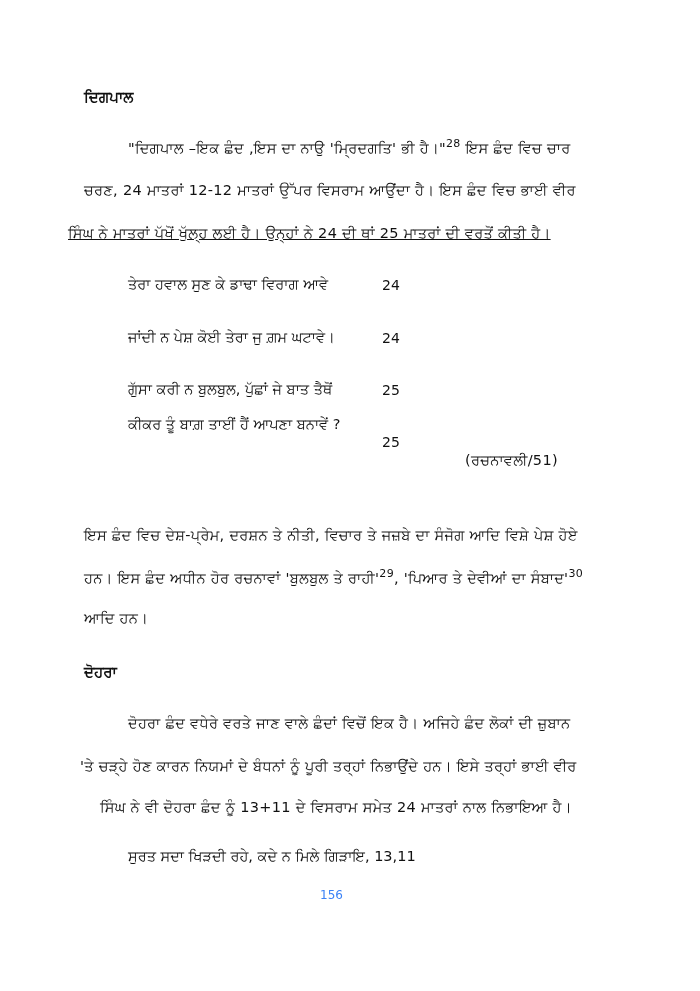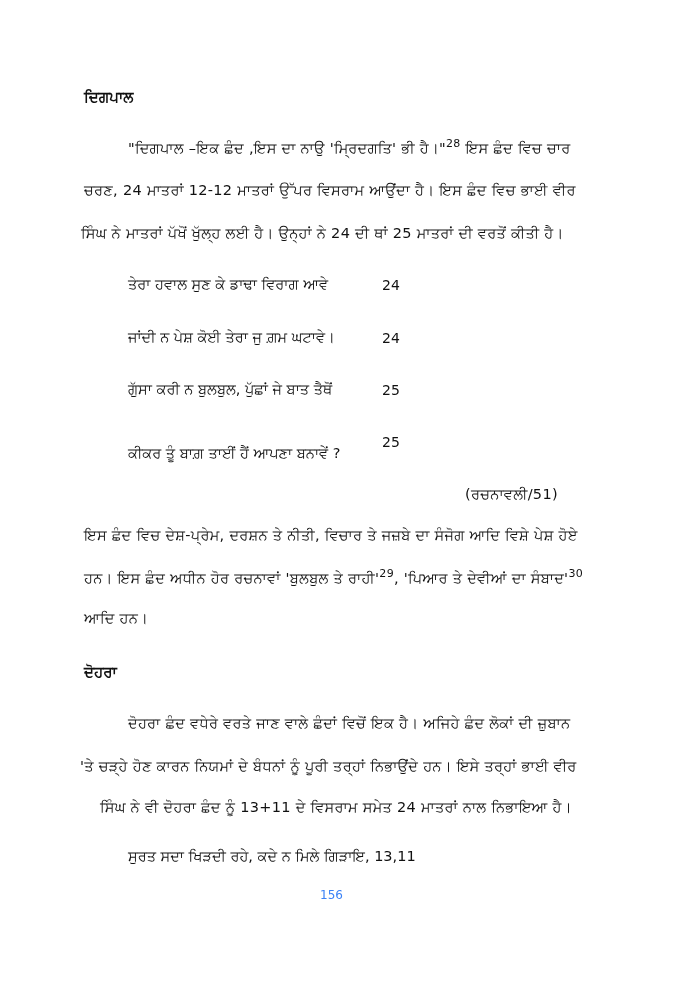--- a/index.html
+++ b/index.html
@@ -18,35 +18,35 @@
   </style>
 </head>
 <body>
 
 <div>
 
   <div class="abs heading" style="left:84px; top:88px;">ਦਿਗਪਾਲ</div>
 
   <div class="abs para" style="left:128px; top:140px;"><span>"ਦਿਗਪਾਲ –ਇਕ ਛੰਦ ,ਇਸ ਦਾ ਨਾਉ 'ਮ੍ਰਿਦਗਤਿ' ਭੀ ਹੈ।"</span><sup>28</sup><span> ਇਸ ਛੰਦ ਵਿਚ ਚਾਰ</span></div>
   <div class="abs para" style="left:84px; top:182px;">ਚਰਣ, 24 ਮਾਤਰਾਂ 12-12 ਮਾਤਰਾਂ ਉੱਪਰ ਵਿਸਰਾਮ ਆਉਂਦਾ ਹੈ। ਇਸ ਛੰਦ ਵਿਚ ਭਾਈ ਵੀਰ</div>
-  <div class="abs para" style="left:81px; top:225px;">ਸਿੰਘ ਨੇ ਮਾਤਰਾਂ ਪੱਖੋਂ ਖੁੱਲ੍ਹ ਲਈ ਹੈ। ਉਨ੍ਹਾਂ ਨੇ 24 ਦੀ ਥਾਂ 25 ਮਾਤਰਾਂ ਦੀ ਵਰਤੋਂ ਕੀਤੀ ਹੈ।</div>
+  <div class="abs para" style="left:68px; top:225px;text-decoration:underline;">ਸਿੰਘ ਨੇ ਮਾਤਰਾਂ ਪੱਖੋਂ ਖੁੱਲ੍ਹ ਲਈ ਹੈ। ਉਨ੍ਹਾਂ ਨੇ 24 ਦੀ ਥਾਂ 25 ਮਾਤਰਾਂ ਦੀ ਵਰਤੋਂ ਕੀਤੀ ਹੈ।</div>
 
   <div class="abs verse" style="left:128px; top:276px;">ਤੇਰਾ ਹਵਾਲ ਸੁਣ ਕੇ ਡਾਢਾ ਵਿਰਾਗ ਆਵੇ</div>
   <div class="abs num" style="left:382px; top:277px;">24</div>
 
   <div class="abs verse" style="left:128px; top:329px;">ਜਾਂਦੀ ਨ ਪੇਸ਼ ਕੋਈ ਤੇਰਾ ਜੁ ਗ਼ਮ ਘਟਾਵੇ।</div>
   <div class="abs num" style="left:382px; top:330px;">24</div>
 
   <div class="abs verse" style="left:128px; top:381px;">ਗੁੱਸਾ ਕਰੀ ਨ ਬੁਲਬੁਲ, ਪੁੱਛਾਂ ਜੇ ਬਾਤ ਤੈਥੋਂ</div>
   <div class="abs num" style="left:382px; top:382px;">25</div>
 
-  <div class="abs verse" style="left:128px; top:445px;text-align:right;">ਕੀਕਰ ਤੂੰ ਬਾਗ਼ ਤਾਈਂ ਹੈਂ ਆਪਣਾ ਬਨਾਵੇਂ ?</div>
+  <div class="abs verse" style="left:128px; top:416px;text-align:right;">ਕੀਕਰ ਤੂੰ ਬਾਗ਼ ਤਾਈਂ ਹੈਂ ਆਪਣਾ ਬਨਾਵੇਂ ?</div>
   <div class="abs num" style="left:382px; top:434px;">25</div>
 
-  <div class="abs para" style="left:465px; top:486px;">(ਰਚਨਾਵਲੀ/51)</div>
+  <div class="abs para" style="left:465px; top:452px;">(ਰਚਨਾਵਲੀ/51)</div>
 
   <div class="abs para" style="left:84px; top:527px;">ਇਸ ਛੰਦ ਵਿਚ ਦੇਸ਼-ਪ੍ਰੇਮ, ਦਰਸ਼ਨ ਤੇ ਨੀਤੀ, ਵਿਚਾਰ ਤੇ ਜਜ਼ਬੇ ਦਾ ਸੰਜੋਗ ਆਦਿ ਵਿਸ਼ੇ ਪੇਸ਼ ਹੋਏ</div>
   <div class="abs para" style="left:84px; top:570px;"><span>ਹਨ। ਇਸ ਛੰਦ ਅਧੀਨ ਹੋਰ ਰਚਨਾਵਾਂ 'ਬੁਲਬੁਲ ਤੇ ਰਾਹੀ'</span><sup>29</sup><span>, 'ਪਿਆਰ ਤੇ ਦੇਵੀਆਂ ਦਾ ਸੰਬਾਦ'</span><sup>30</sup></div>
   <div class="abs para" style="left:84px; top:610px;">ਆਦਿ ਹਨ।</div>
 
   <div class="abs heading" style="left:84px; top:663px;">ਦੋਹਰਾ</div>
 
   <div class="abs para" style="left:128px; top:715px;">ਦੋਹਰਾ ਛੰਦ ਵਧੇਰੇ ਵਰਤੇ ਜਾਣ ਵਾਲੇ ਛੰਦਾਂ ਵਿਚੋਂ ਇਕ ਹੈ। ਅਜਿਹੇ ਛੰਦ ਲੋਕਾਂ ਦੀ ਜ਼ੁਬਾਨ</div>
   <div class="abs para" style="left:80px; top:758px;">'ਤੇ ਚੜ੍ਹੇ ਹੋਣ ਕਾਰਨ ਨਿਯਮਾਂ ਦੇ ਬੰਧਨਾਂ ਨੂੰ ਪੂਰੀ ਤਰ੍ਹਾਂ ਨਿਭਾਉਂਦੇ ਹਨ। ਇਸੇ ਤਰ੍ਹਾਂ ਭਾਈ ਵੀਰ</div>
   <div class="abs para" style="left:84px; top:799px;margin-left:16px;">ਸਿੰਘ ਨੇ ਵੀ ਦੋਹਰਾ ਛੰਦ ਨੂੰ 13+11 ਦੇ ਵਿਸਰਾਮ ਸਮੇਤ 24 ਮਾਤਰਾਂ ਨਾਲ ਨਿਭਾਇਆ ਹੈ।</div>

